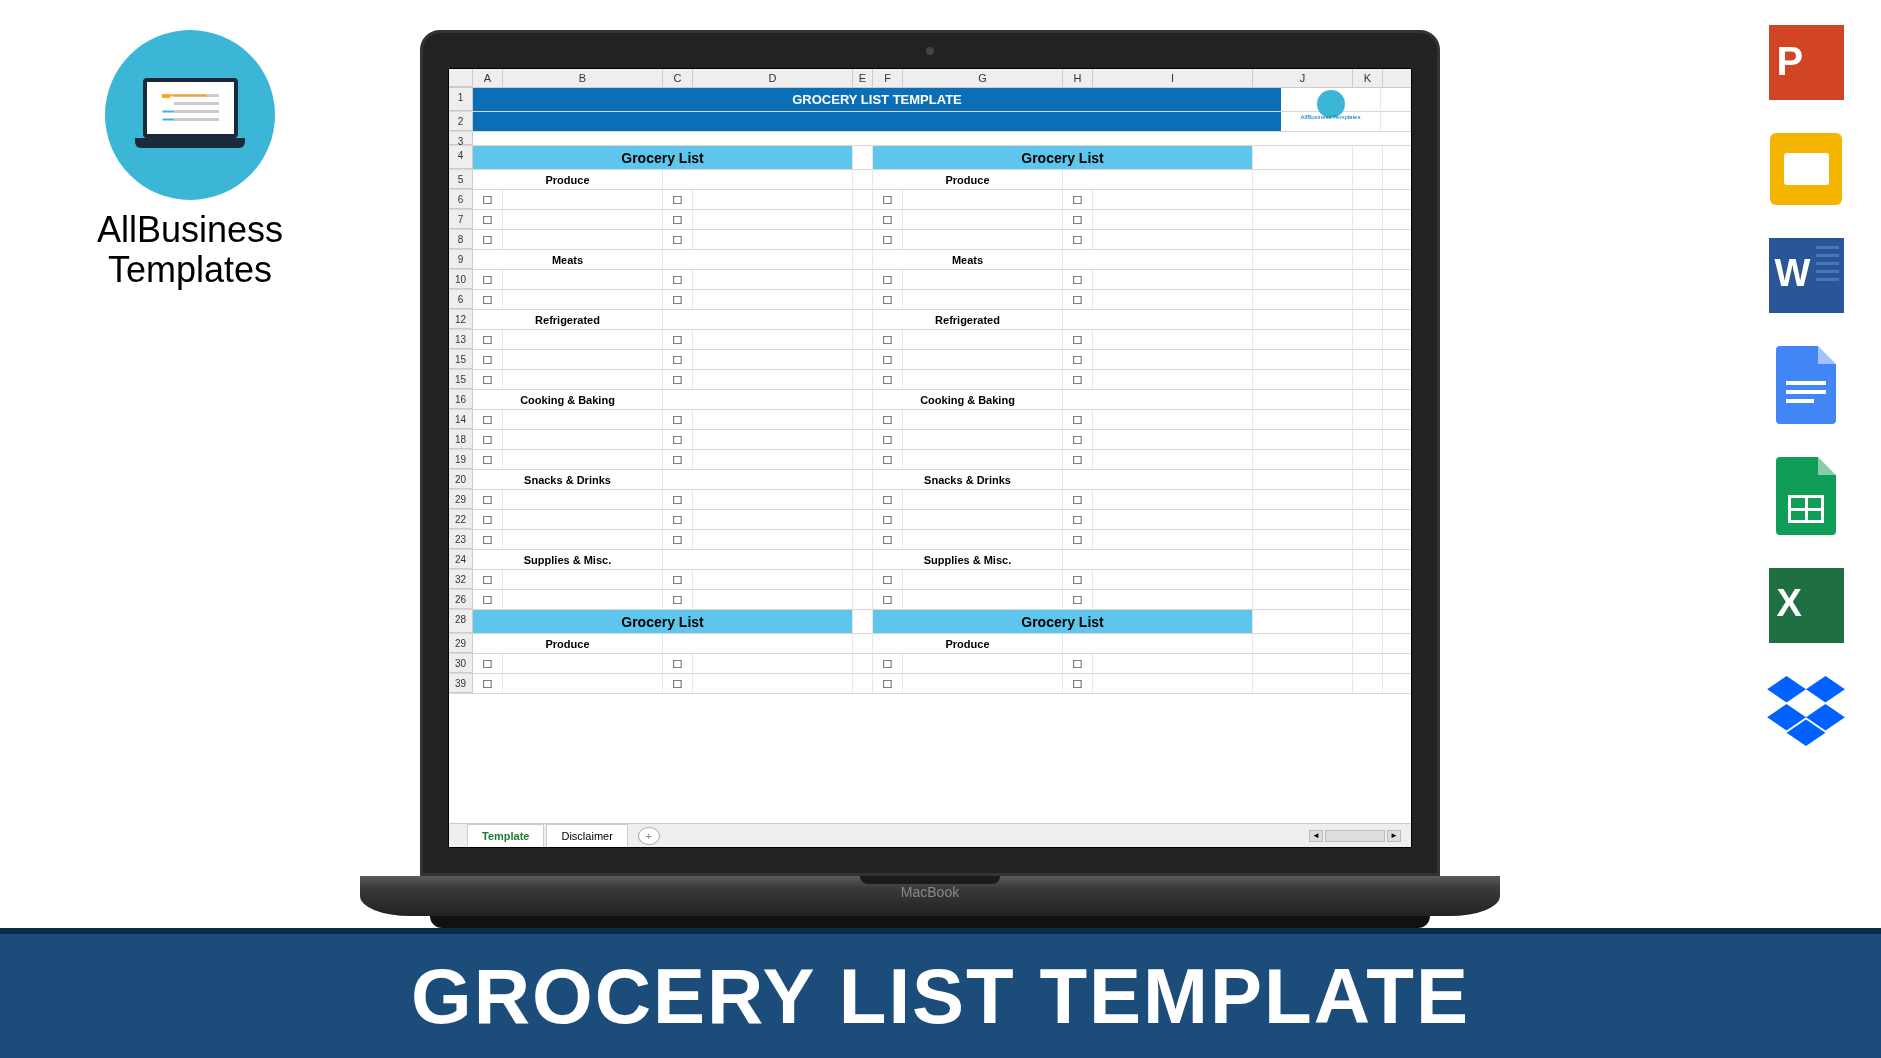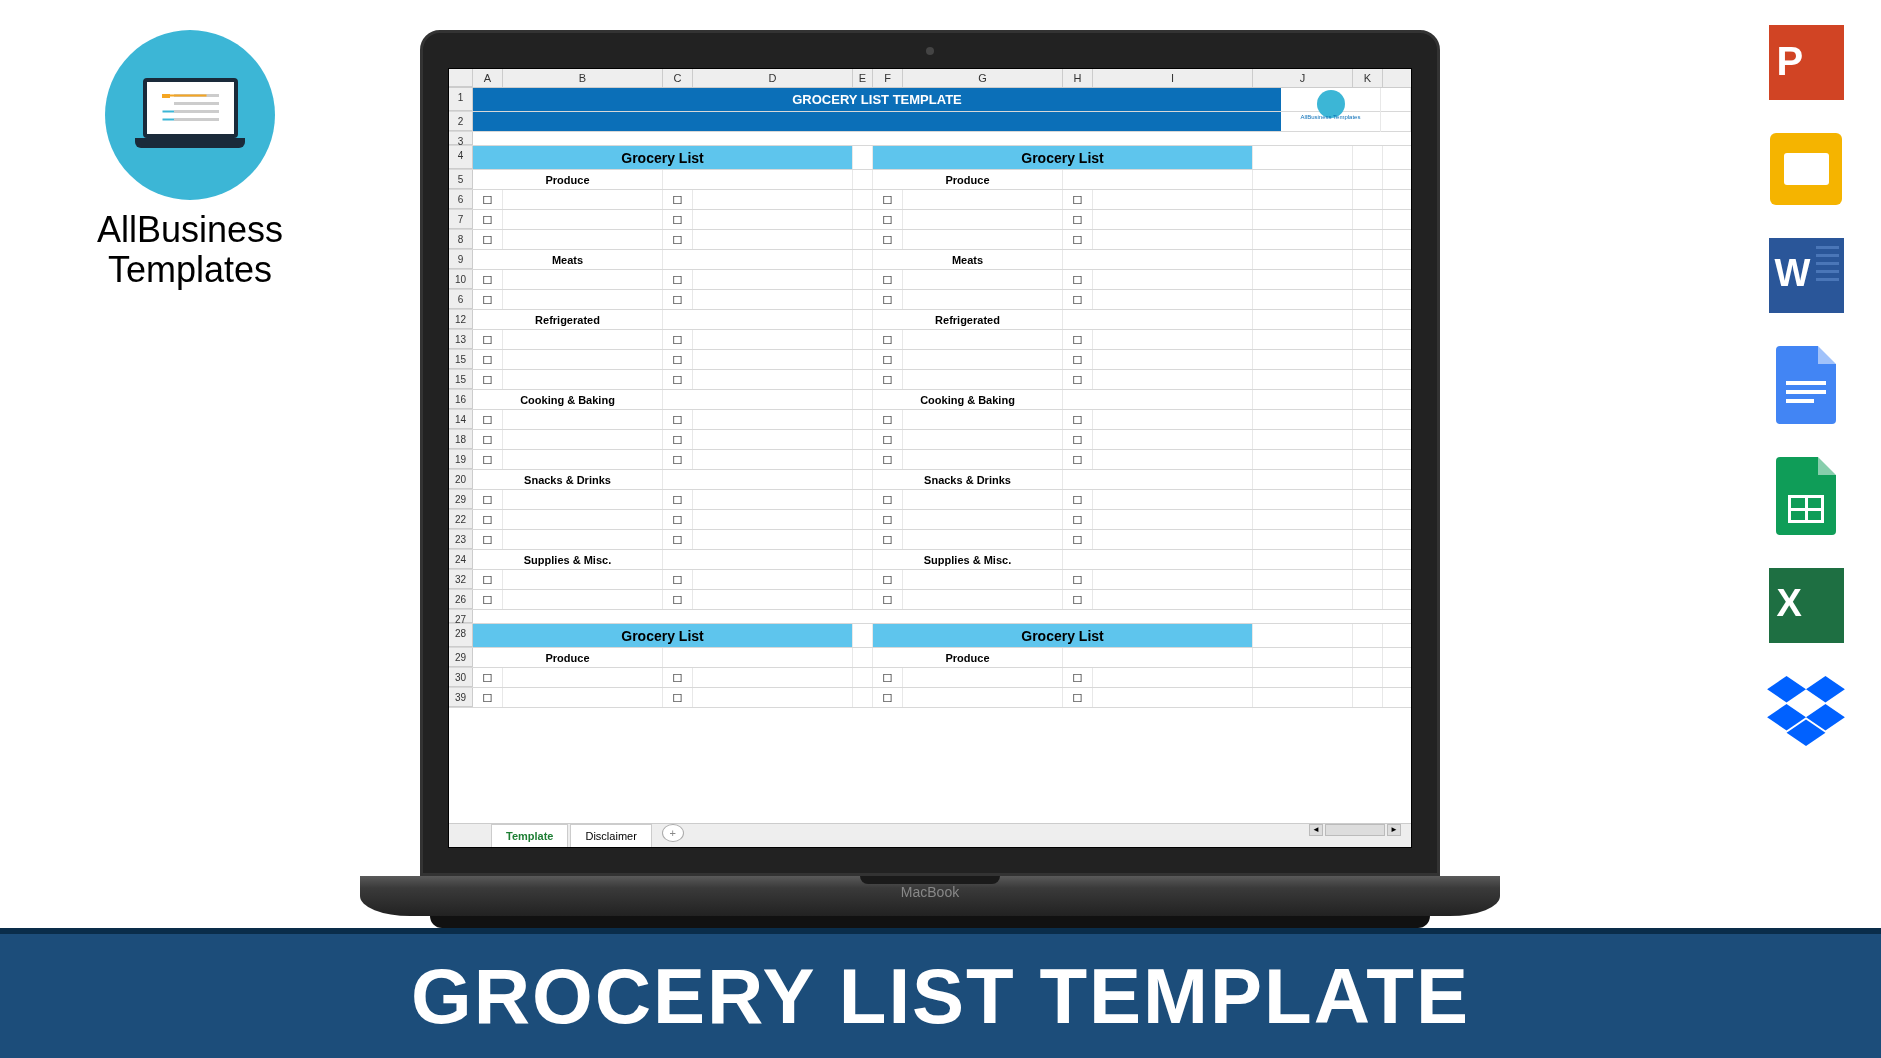--- a/index.html
+++ b/index.html
@@ -62,21 +62,21 @@
 .row.tall{height:24px;}
 .cell{border-right:1px solid #e8e8e8;}
 .title-bar{background:#0b6fb8;color:#fff;font-weight:bold;text-align:center;font-size:13px;line-height:24px;flex:1;}
 .sub-header{background:#5ec5ed;color:#000;font-weight:bold;text-align:center;font-size:14px;line-height:24px;}
 .cat{font-weight:bold;text-align:center;font-size:11px;line-height:20px;}
 .chk{text-align:center;font-size:11px;line-height:20px;}
 .blank{flex:1;}
 .logo-cell{width:100px;text-align:center;font-size:7px;color:#0b6fb8;padding-top:2px;}
 .logo-cell-circ{width:28px;height:28px;border-radius:50%;background:#3cb6d6;margin:0 auto 2px;}
 
-.ss-tabs{height:24px;background:#eee;border-top:1px solid #ccc;display:flex;padding-left:42px;gap:2px;}
+.ss-tabs{height:24px;background:#eee;border-top:1px solid #ccc;display:flex;align-items:center;padding-left:18px;gap:2px;}
 .ss-tab{padding:0 14px;font-size:11px;line-height:22px;background:#fff;border:1px solid #ccc;border-bottom:none;}
 .ss-tab.active{color:#1e7e34;font-weight:bold;}
 .ss-tab.add{width:22px;height:18px;border-radius:50%;border:1px solid #aaa;text-align:center;line-height:16px;color:#888;padding:0;margin-left:8px;}
 .ss-scroll{margin-left:auto;margin-right:10px;display:flex;gap:2px;}
 .ss-scroll span{width:14px;height:12px;background:#ddd;border:1px solid #bbb;font-size:8px;text-align:center;line-height:10px;}
 
 
 .banner{position:absolute;left:0;bottom:0;width:100%;height:130px;background:#1c4d7a;border-top:6px solid #0a2d4a;display:flex;align-items:center;justify-content:center;}
 .banner-text{color:#fff;font-size:78px;font-weight:800;letter-spacing:2px;font-family:Arial,sans-serif;}
 </style>
@@ -460,24 +460,20 @@
                   <div class="cell chk cC">☐</div>
                   <div class="cell cD"></div>
                   <div class="cell cE"></div>
                   <div class="cell chk cF">☐</div>
                   <div class="cell cG"></div>
                   <div class="cell chk cH">☐</div>
                   <div class="cell cI"></div>
                   <div class="cell cJ"></div>
                   <div class="cell cK"></div>
                 </div>
-                <div class="row" style="height:14px">
-                  <div class="rowh">27</div>
-                  <div class="blank"></div>
-                </div>
                 <div class="row tall">
                   <div class="rowh">28</div>
                   <div class="cell sub-header" style="width:380px">Grocery List</div>
                   <div class="cell cE"></div>
                   <div class="cell sub-header" style="width:380px">Grocery List</div>
                   <div class="cell cJ"></div>
                   <div class="cell cK"></div>
                 </div>
                 <div class="row">
                   <div class="rowh">29</div>

